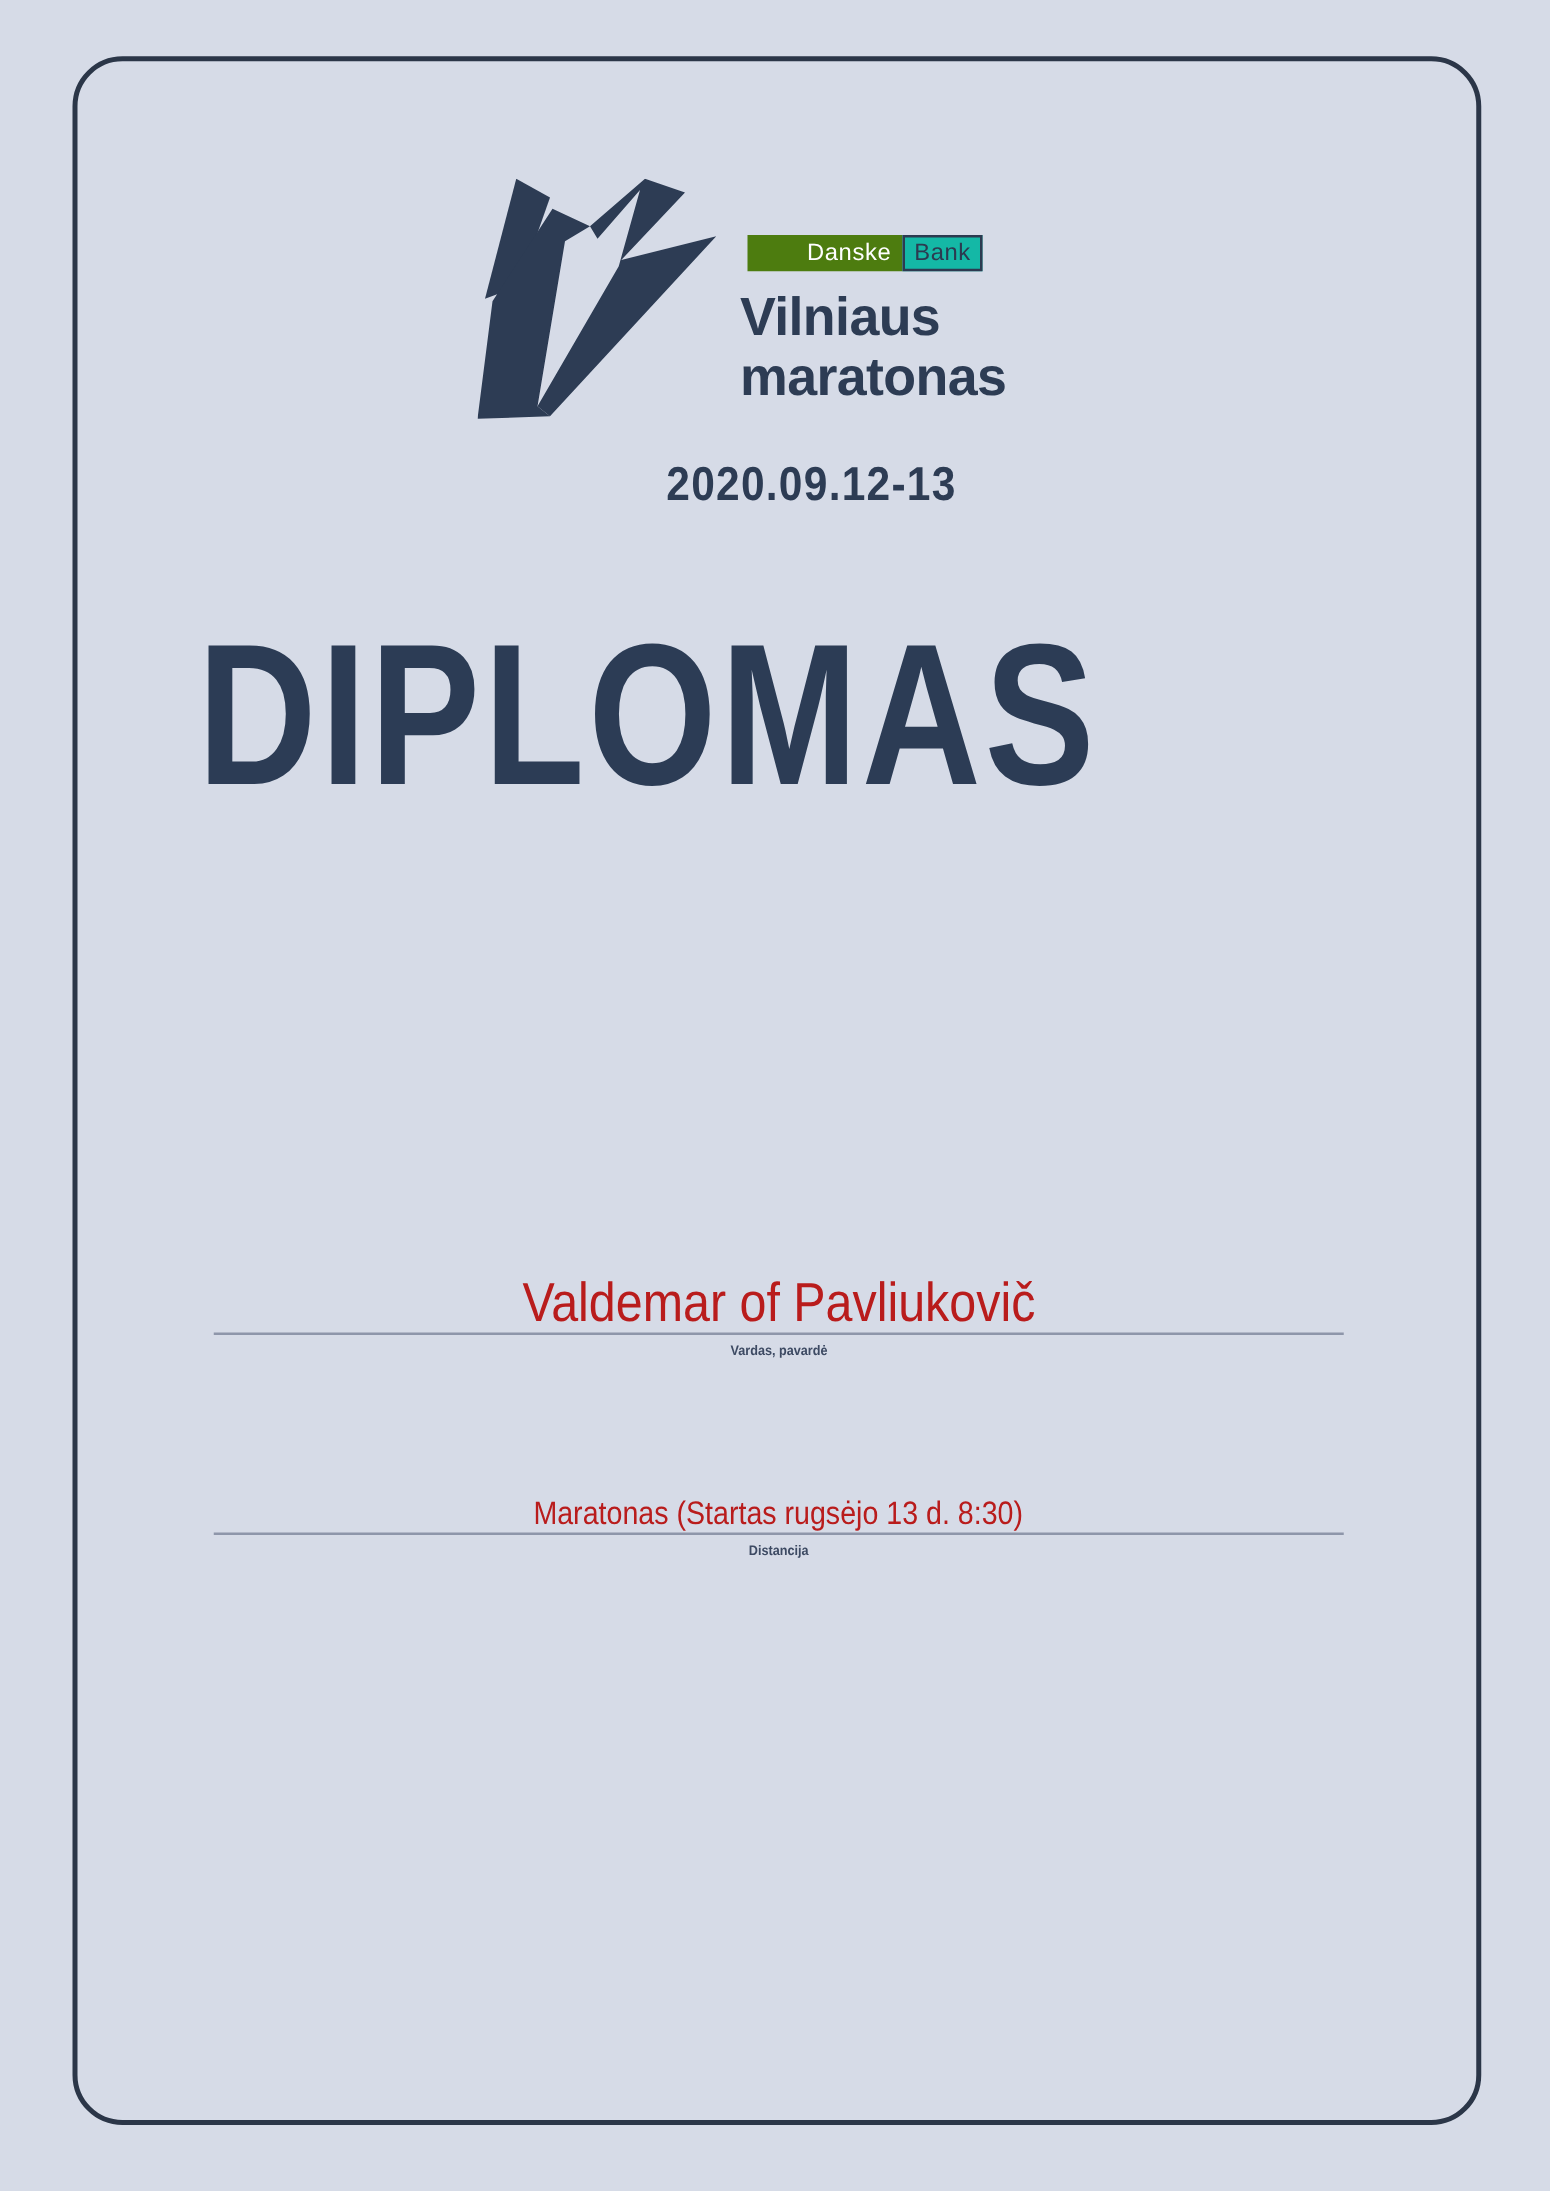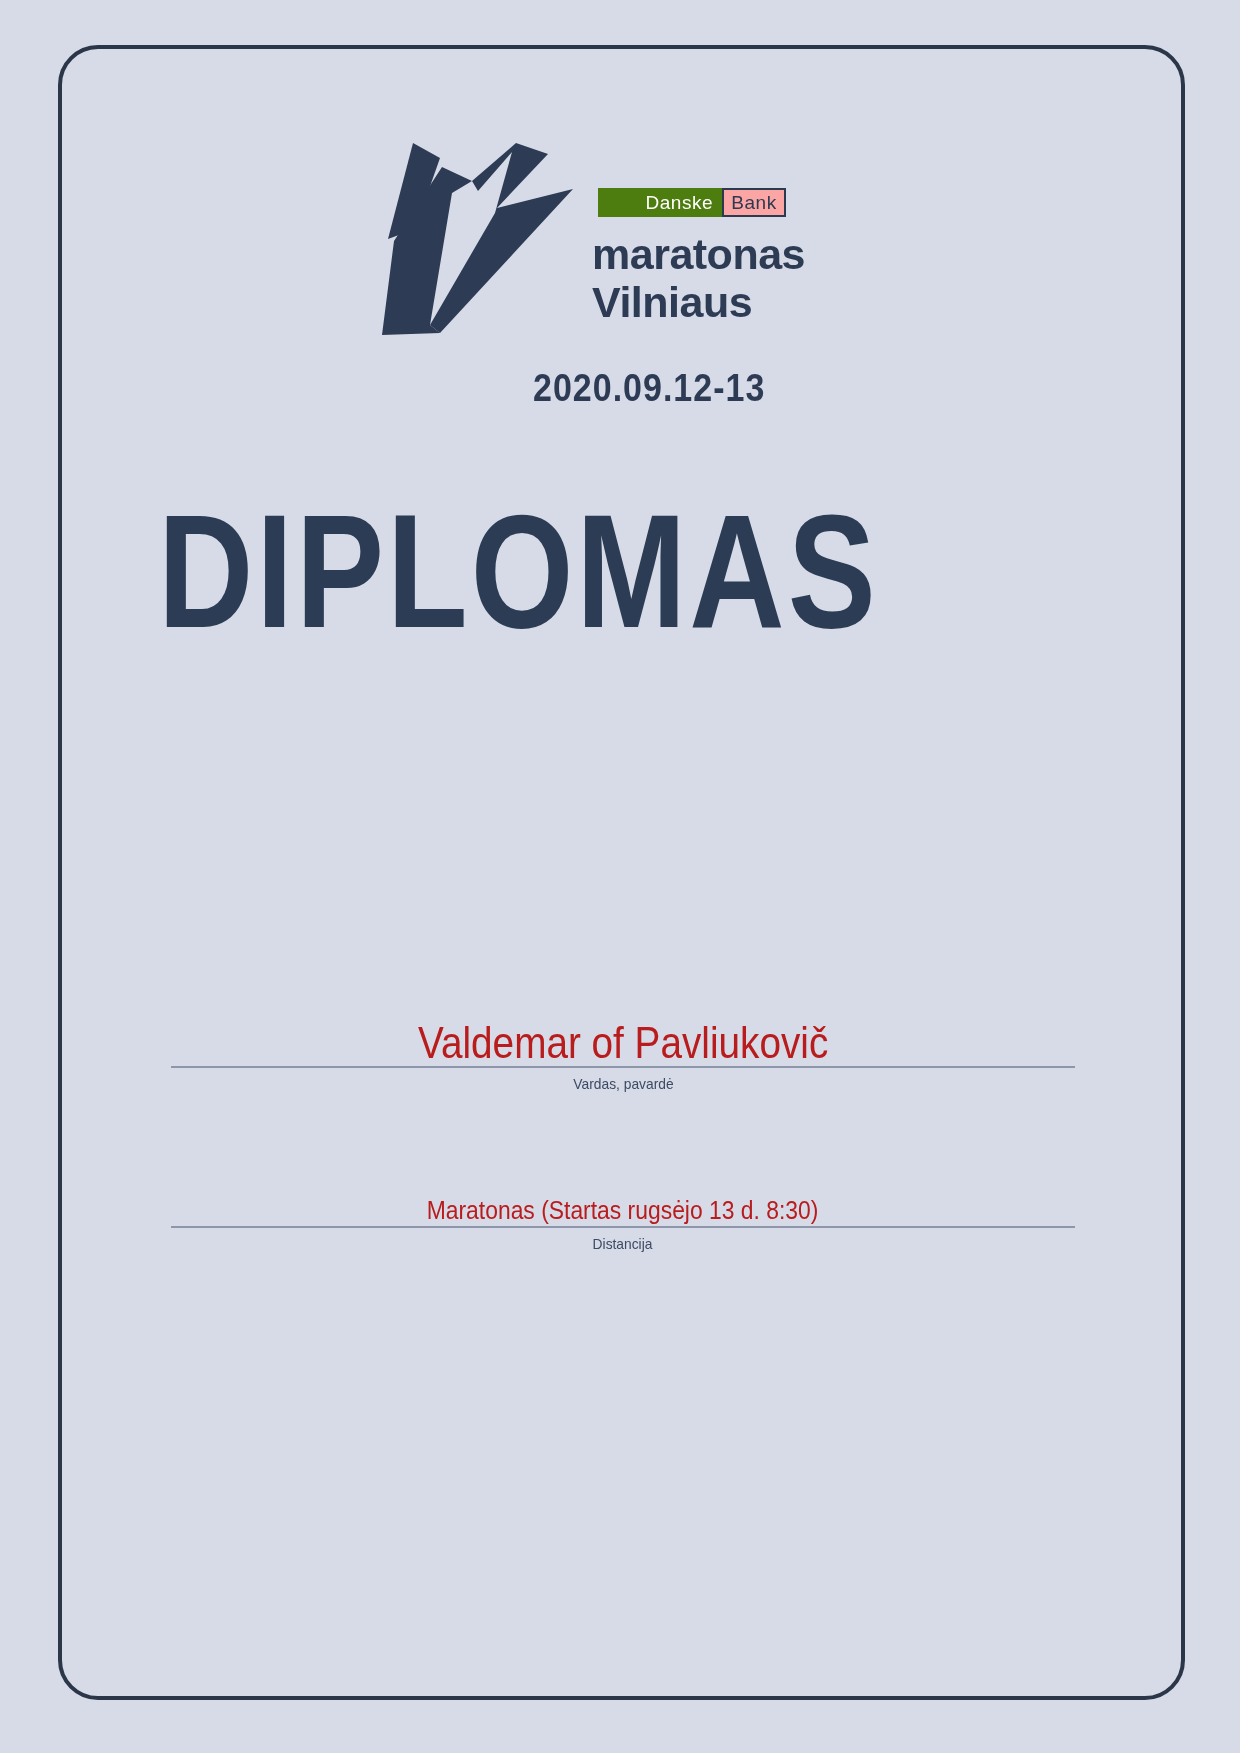--- a/index.html
+++ b/index.html
@@ -16,21 +16,21 @@
     box-sizing:border-box;border:4px solid #2b3648;border-radius:40px;
   }
   .logo{position:absolute;left:382px;top:143px;width:191px;height:193px;}
   .danske{position:absolute;left:598px;top:188px;height:29px;display:flex;}
   .danske-dark{
     width:124px;background:#4d7c0f;color:#ffffff;
     display:flex;align-items:center;justify-content:flex-end;
     padding-right:9px;box-sizing:border-box;font-size:19px;letter-spacing:.5px;
   }
   .danske-light{
-    width:64px;background:#fca5a5;color:#2c3a50;
+    width:64px;background:#14b8a6;color:#2c3a50;
     border:2px solid #2c3a50;box-sizing:border-box;
     display:flex;align-items:center;justify-content:center;
     font-size:19px;letter-spacing:.5px;
   }
   .event-name{
     position:absolute;left:592px;top:230px;
     font-size:43px;font-weight:bold;color:#2d3c54;
     line-height:48px;letter-spacing:-0.5px;
   }
   .event-dates{
@@ -46,21 +46,21 @@
   }
   .field{position:absolute;left:171px;width:904px;text-align:center;}
   .field-value{
     display:block;border-bottom:2px solid #8e96aa;
     color:#b91c1c;white-space:nowrap;
   }
   .field-value .cond{display:inline-block;transform:scaleX(0.88);transform-origin:center bottom;}
   .field-name .field-value{height:46px;line-height:46px;font-size:44px;}
   .field-sm .field-value{height:32px;line-height:32px;font-size:26px;}
   .field-label{
-    margin-top:7px;font-size:15px;color:#3d4a63;
+    margin-top:7px;font-size:11px;color:#3d4a63;font-weight:bold;
   }
   .field-label .cond{display:inline-block;transform:scaleX(0.92);transform-origin:center top;}
   .f1{top:1020px;} .f2{top:1146px;margin-top:48px;} .f3{top:1260px;} .f4{top:1375px;}
 </style>
 </head>
 <body>
 
 <div class="stage">
 
   <div class="card"></div>
@@ -72,22 +72,22 @@
       <path d="M90 38 L134 0 L166 11 L115 65 L191 46 L58 190 L48 182 L113 70 L130 9 L96 48 Z"></path>
     </g>
   </svg>
 
   <div class="danske">
     <div class="danske-dark">Danske</div>
     <div class="danske-light">Bank</div>
   </div>
 
   <div class="event-name">
+    <div>Vilniaus</div>
     <div>maratonas</div>
-    <div>Vilniaus</div>
   </div>
 
   <div class="event-dates">2020.09.12-13</div>
 
   <div class="diploma-title">DIPLOMAS</div>
 
   <div class="field field-name f1">
     <span class="field-value"><span class="cond">Valdemar of Pavliukovič</span></span>
     <div class="field-label"><span class="cond">Vardas, pavardė</span></div>
   </div>

